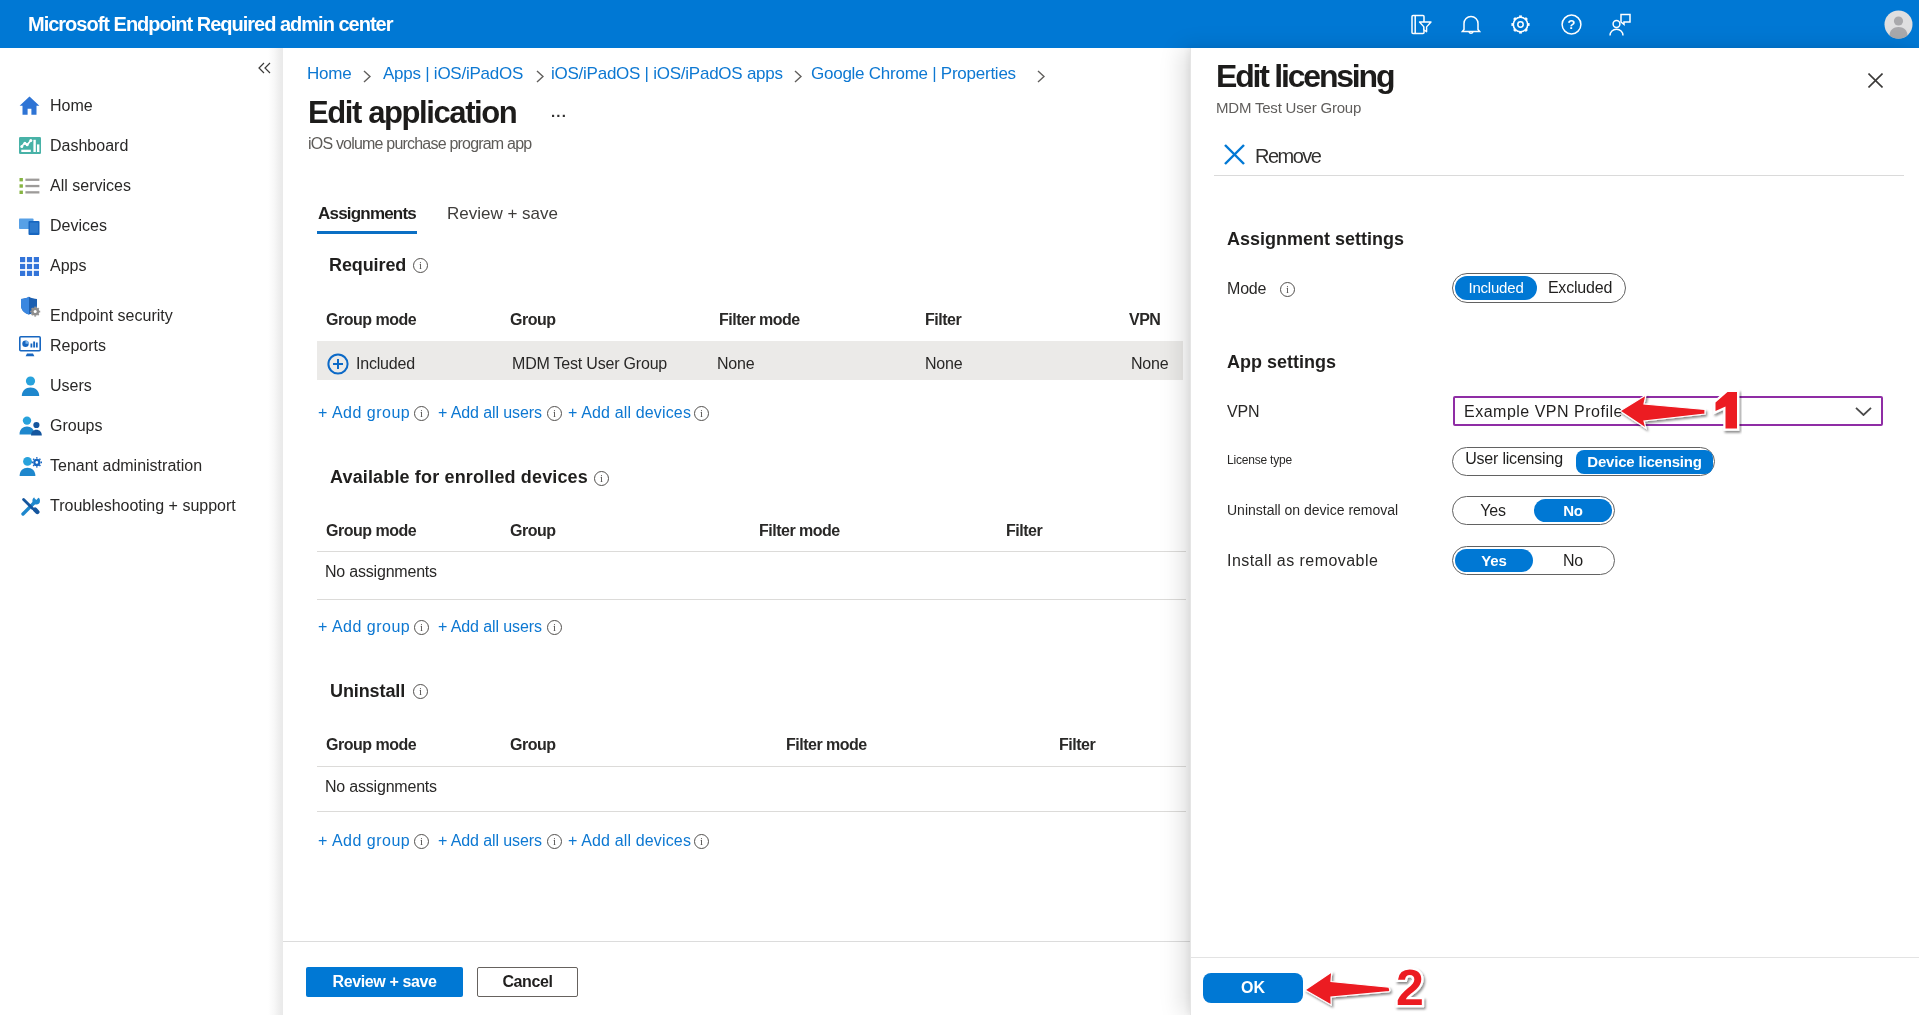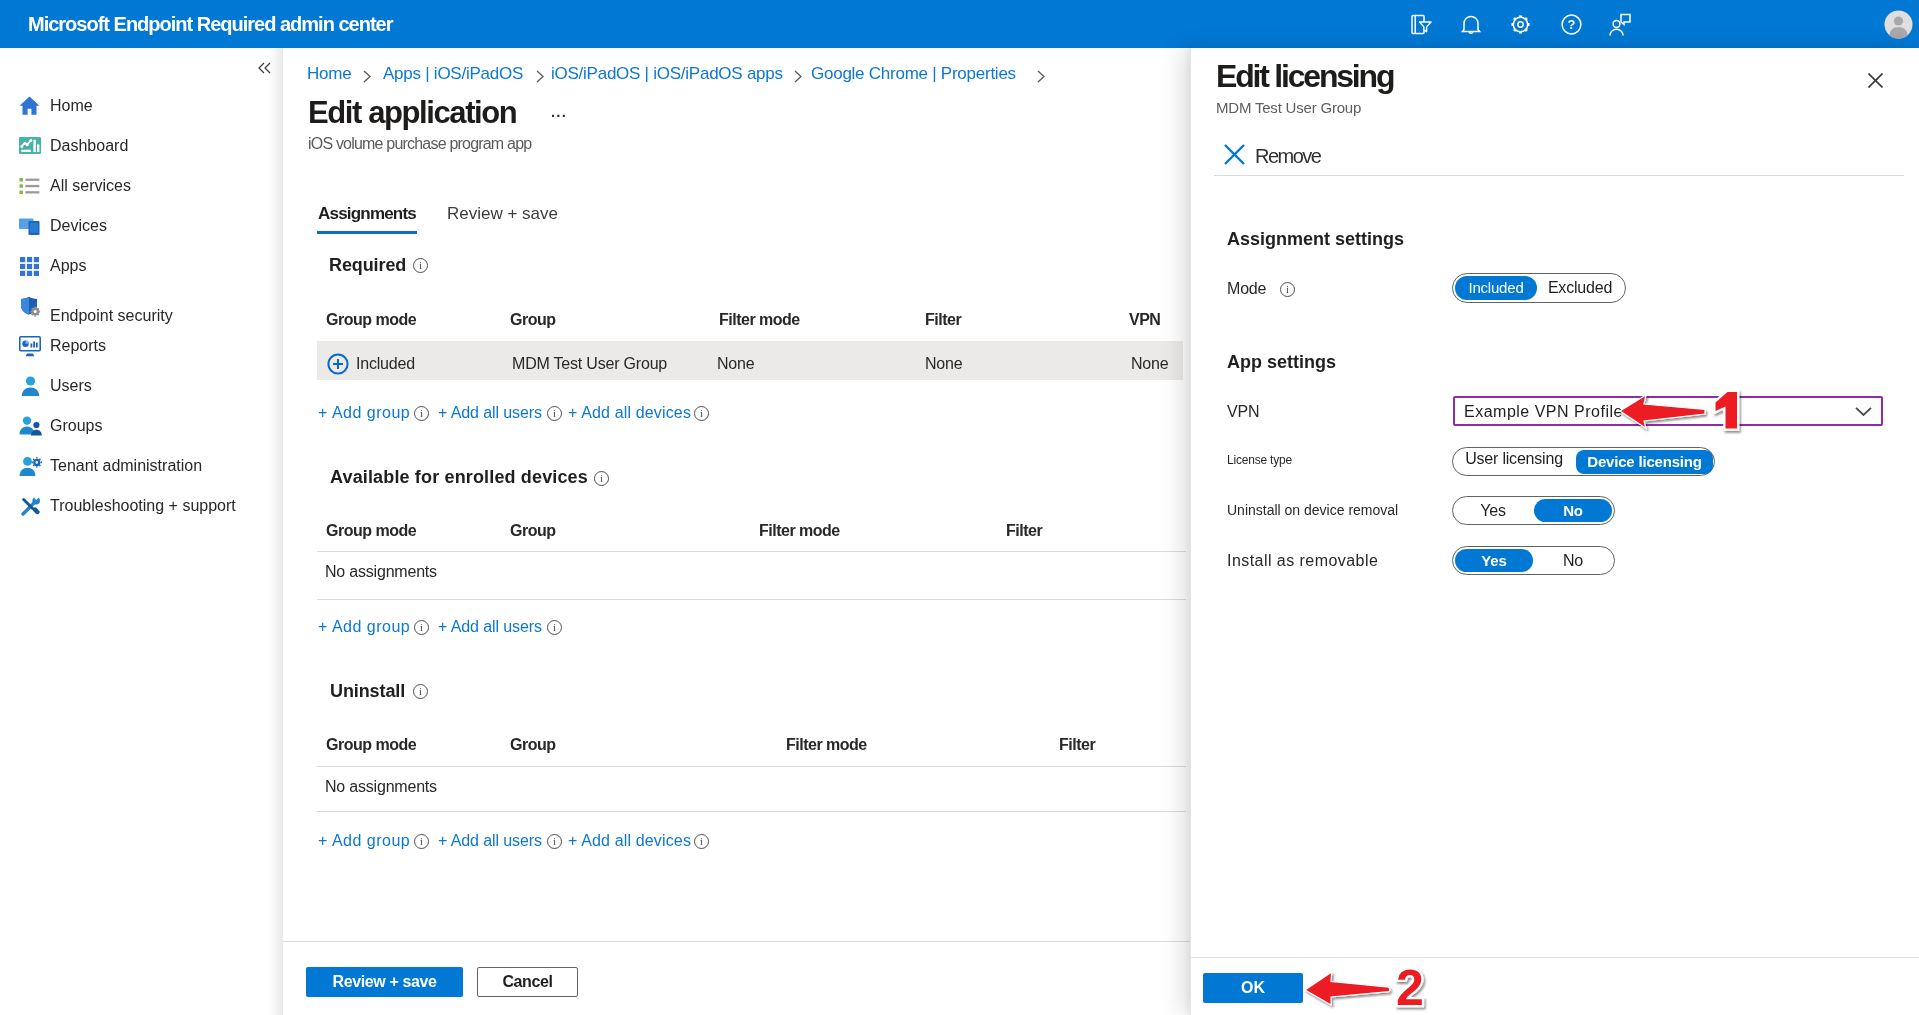--- a/index.html
+++ b/index.html
@@ -331,21 +331,21 @@
   <div class="abs" style="left:1452px;top:496px;width:163px;height:29px;border:1px solid #626262;border-radius:14.5px;"></div>
   <div class="abs" style="left:1452px;top:499px;width:82px;height:23px;color:#201f1e;font-size:16px;letter-spacing:-0.2px;text-align:center;line-height:23px;">Yes</div>
   <div class="abs" style="left:1534px;top:499px;width:78px;height:23px;background:#0078d4;border-radius:11.5px;color:#fff;font-size:15px;letter-spacing:-0.2px;text-align:center;line-height:23px;font-weight:bold;">No</div>
 
   <div class="t" style="left:1227px;top:552px;font-size:16px;letter-spacing:0.45px;">Install as removable</div>
   <div class="abs" style="left:1452px;top:546px;width:163px;height:29px;border:1px solid #626262;border-radius:14.5px;"></div>
   <div class="abs" style="left:1455px;top:548.5px;width:78px;height:23px;background:#0078d4;border-radius:11.5px;color:#fff;font-size:15px;letter-spacing:-0.2px;text-align:center;line-height:23px;font-weight:bold;">Yes</div>
   <div class="abs" style="left:1533px;top:548.5px;width:80px;height:23px;color:#201f1e;font-size:16px;letter-spacing:-0.2px;text-align:center;line-height:23px;">No</div>
 
   <div class="hair" style="left:1191px;top:957px;width:728px;background:#e3e3e3;"></div>
-  <div class="abs" style="left:1203px;top:973px;width:100px;height:30px;background:#0078d4;border-radius:2px;color:#fff;font-weight:bold;font-size:16px;text-align:center;line-height:30px;">OK</div>
+  <div class="abs" style="left:1203px;top:973px;width:100px;height:30px;background:#0078d4;border-radius:8px;color:#fff;font-weight:bold;font-size:16px;text-align:center;line-height:30px;">OK</div>
 
   <svg class="abs" style="left:1300px;top:962px;" width="140" height="53" viewBox="0 0 140 53">
     <defs>
           <filter id="ds2" x="-20%" y="-20%" width="150%" height="150%">
             <feDropShadow dx="1.5" dy="2" stdDeviation="1.2" flood-color="#000" flood-opacity="0.45"></feDropShadow>
           </filter>
         </defs>
     <polygon points="5,28 31.7,10 31,19.5 89,25.2 90,28.4 89,29.7 31,35 31.2,43" fill="#ec1c24" stroke="#fff" stroke-width="1.2" filter="url(#ds2)"></polygon>
     <text x="110" y="43" font-family="Liberation Sans" font-size="50" font-weight="bold" fill="#ec1c24" stroke="#fff" stroke-width="4.5" paint-order="stroke" text-anchor="middle" filter="url(#ds2)">2</text>
   </svg>

